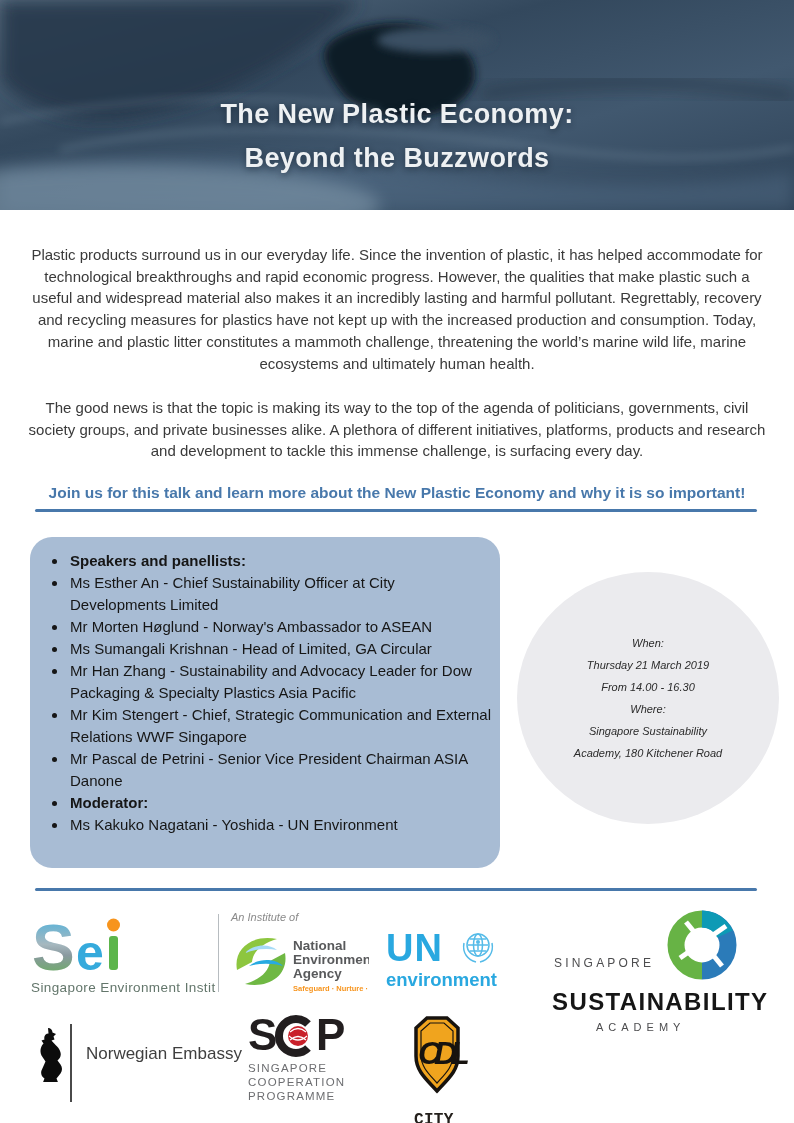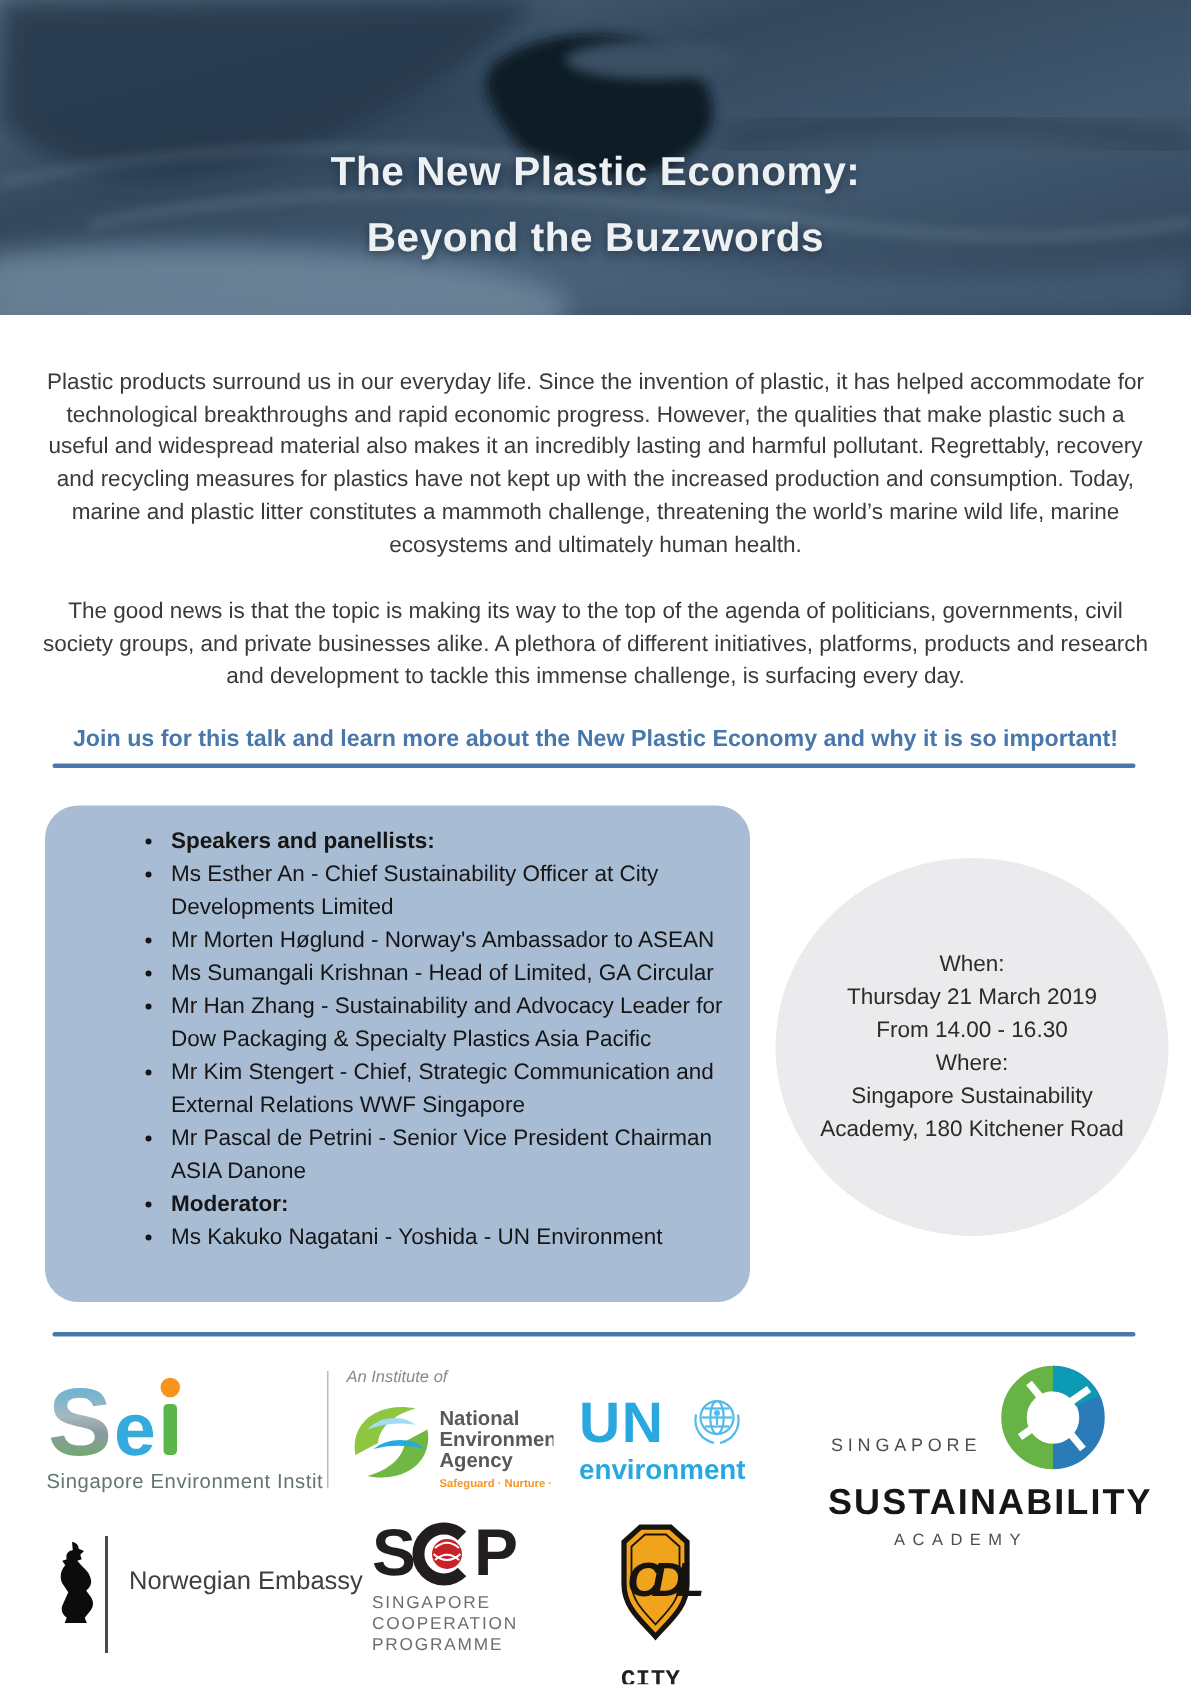--- a/index.html
+++ b/index.html
@@ -27,30 +27,30 @@
   .cta { position:absolute; top:468px; left:0; width:100%; text-align:center;
          font-size:15.5px; font-weight:bold; color:#4878ab; }
 
   .rule { position:absolute; left:35px; width:722px; height:3px;
           background:#4878ab; border:none; margin:0; border-radius:2px; }
   #rule1 { top:509px; }
   #rule2 { top:888px; }
 
   
   .speakers-box { position:absolute; left:30px; top:537px; width:470px; height:331px;
-                  background:#a8bcd4; border-radius:22px;padding-left:44px; }
+                  background:#a8bcd4; border-radius:22px; }
   .speakers-box ul { margin:13px 8px 0 16px; padding-left:22px;
                      font-size:15px; line-height:22px; color:#161616; }
   .speakers-box li { padding-left:2px; }
   .speakers-box li.bold { font-weight:bold; }
 
   .event-circle { position:absolute; left:517px; top:572px; width:262px; height:252px;
                   border-radius:50%; background:#ebebee;
                   display:flex; align-items:center; justify-content:center; }
-  .event-circle .lines { text-align:center; font-size:15px; line-height:22px; color:#2b2b2b; }
+  .event-circle .lines { text-align:center; font-size:11px; line-height:22px; color:#2b2b2b;font-style:italic; }
 
   
   .logos { position:absolute; top:900px; left:0; width:794px; height:223px; }
   .logo { position:absolute; }
   .vsep { position:absolute; width:1px; background:#b7bcc0; }
   .vsep2 { position:absolute; width:2px; background:#4a4a4a; }
 
   #logo-sei { left:30px; top:12px; }
   #sep-row1 { left:218px; top:14px; height:78px; }
   #logo-nea { left:229px; top:8px; }

